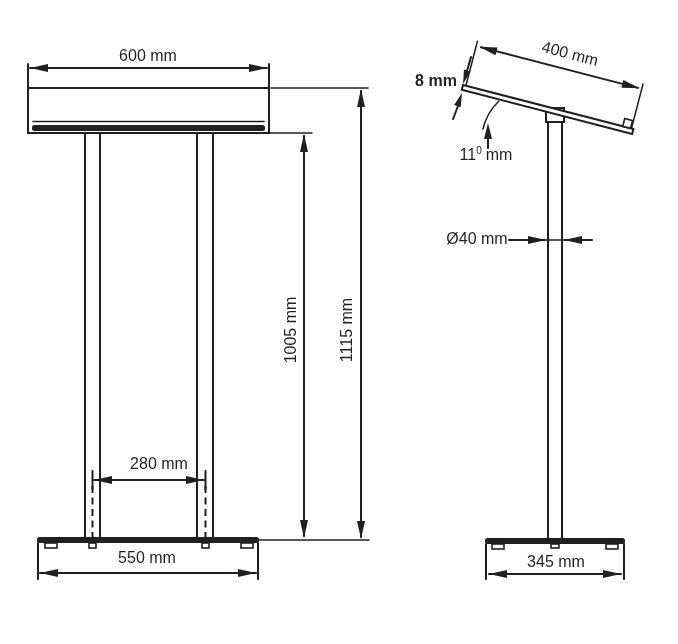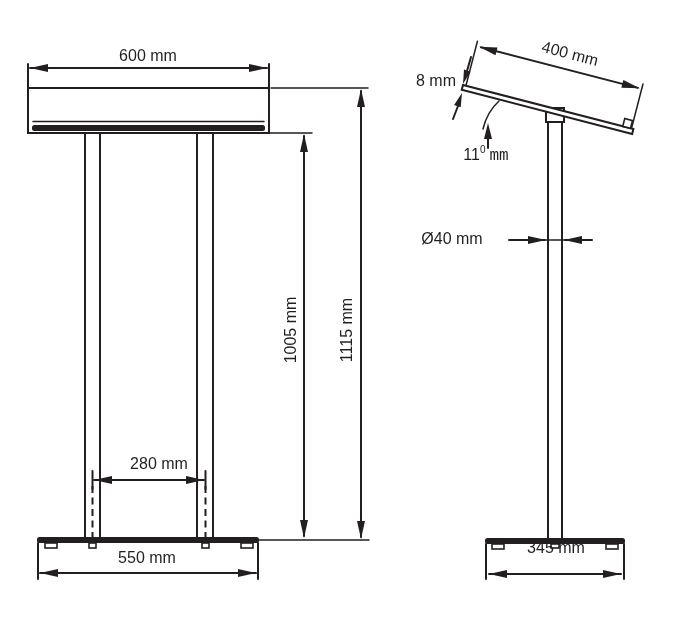--- a/index.html
+++ b/index.html
@@ -23,21 +23,21 @@
     position:absolute;
     font-size:16px;
     line-height:1;
     white-space:nowrap;
     color:#231f20;
     transform:translate(-50%,-50%);
   }
   .label.rot90{transform:translate(-50%,-50%) rotate(-90deg);}
   .label.rot15{transform:translate(-50%,-50%) rotate(14.5deg);}
   .label .sup{font-size:10px;vertical-align:super;line-height:0;}
-  .label .unit-gap{margin-left:4px;font-family:Liberation Mono, monospace;}
+  .label .unit-gap{margin-left:4px;}
 </style>
 </head>
 <body>
 
 <div id="canvas">
 
   <svg id="linework" width="678" height="644" viewBox="0 0 678 644">
 
     <g>
 
@@ -166,23 +166,23 @@
   <div class="label" style="left:159px;top:464px;">280 mm</div>
 
   <div class="label" style="left:147px;top:558px;">550 mm</div>
 
   <div class="label rot90" style="left:291px;top:330px;">1005 mm</div>
 
   <div class="label rot90" style="left:347px;top:330px;">1115 mm</div>
 
   <div class="label rot15" style="left:570px;top:54px;">400 mm</div>
 
-  <div class="label" style="left:436px;top:81px;">8 mm</div>
+  <div class="label" style="left:436px;top:81px;font-weight:bold;">8 mm</div>
 
   <div class="label" style="left:486px;top:155px;">
     <span>11</span><span class="sup">0</span><span class="unit-gap">mm</span>
   </div>
 
-  <div class="label" style="left:452px;top:239px;">Ø40 mm</div>
+  <div class="label" style="left:477px;top:239px;">Ø40 mm</div>
 
-  <div class="label" style="left:556px;top:548px;text-align:center;">345 mm</div>
+  <div class="label" style="left:556px;top:562px;text-align:center;">345 mm</div>
 
 </div>
 
 </body></html>

